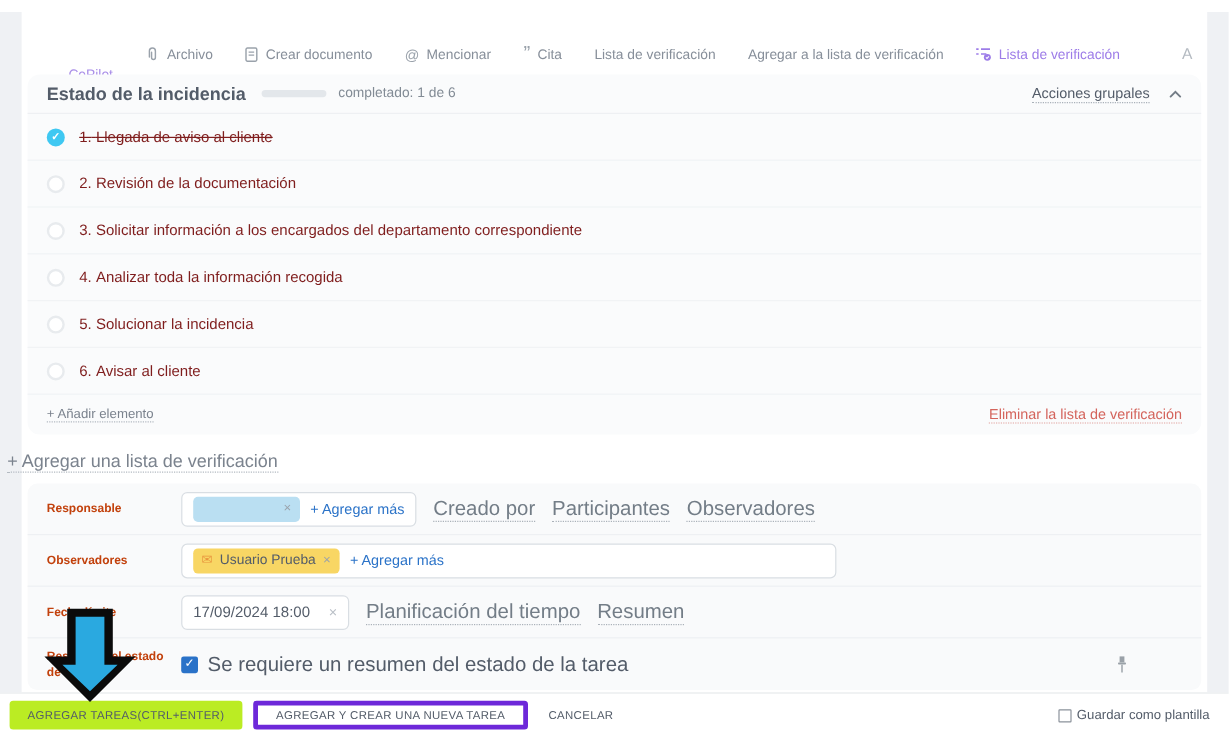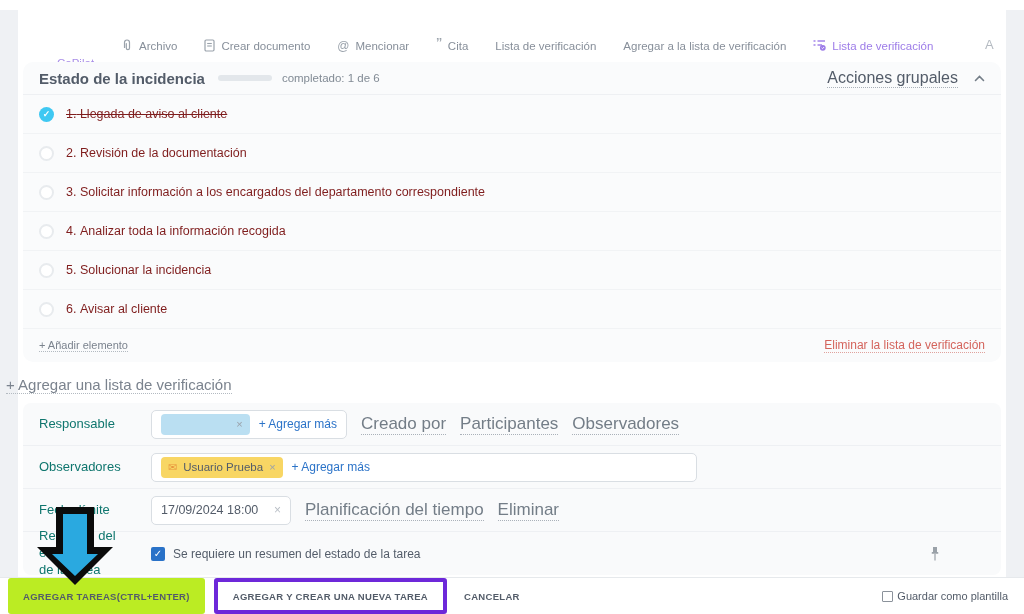--- a/index.html
+++ b/index.html
@@ -19,60 +19,60 @@
   .tb-quote { font-size:17px; line-height:8px; height:10px; display:inline-block; color:#9aa2ab; }
   .font-btn { position:absolute; left:985px; top:37px; font-size:13px; color:#b4bac1; cursor:pointer; }
 
   
   .checklist { position:absolute; left:23px; top:62px; width:978px; background:#fafbfc; border-radius:10px; }
   .cl-header { height:33px; display:flex; align-items:center; padding:0 16px; border-bottom:1px solid #eef0f3; }
   .cl-title { font-weight:bold; font-size:15px; color:#535c69; }
   .progress { width:54px; height:6px; background:#e3e7eb; border-radius:3px; margin-left:13px; overflow:hidden; }
   .progress .fill { height:100%; width:14px; background:#33c7f2; border-radius:3px; }
   .progress-label { font-size:11.5px; color:#828b95; margin-left:10px; }
-  .group-actions { margin-left:auto; font-size:16px; color:#535c69; border-bottom:1px dotted #a9b1b9; cursor:pointer; }
+  .group-actions { margin-left:auto; font-size:12px; color:#535c69; border-bottom:1px dotted #a9b1b9; cursor:pointer; }
   .collapse { margin-left:16px; cursor:pointer; display:flex; }
 
   .cl-row { height:39px; display:flex; align-items:center; padding:0 16px; border-bottom:1px solid #f1f3f5; }
   .circle { width:15px; height:15px; border-radius:50%; flex:0 0 auto; display:flex; align-items:center; justify-content:center; }
   .circle.on  { background:#3fc8f2; }
   .circle.off { background:#fff; border:2px solid #e8ebee; }
   .circle .tick { color:#fff; font-size:9px; line-height:1; font-weight:bold; }
   .cl-text { margin-left:12px; font-size:12.5px; color:#7f1d1d; }
   .cl-text.struck { text-decoration:line-through; }
 
   .cl-footer { height:33px; display:flex; align-items:center; padding:0 16px; }
   .add-item { font-size:11px; color:#7b838e; border-bottom:1px dotted #b3bac1; cursor:pointer; }
   .delete-list { margin-left:auto; font-size:12px; color:#d4645c; border-bottom:1px dotted #e0a29d; cursor:pointer; }
 
   .add-checklist { position:absolute; left:6px; top:376px; font-size:15px; color:#7b838e; border-bottom:1px dotted #b3bac1; cursor:pointer; }
 
   
   .fields { position:absolute; left:23px; top:403px; width:978px; background:#f9fafb; border-radius:8px; }
   .f-row { height:43px; display:flex; align-items:center; padding:0 16px; border-bottom:1px solid #eef0f3; }
   .f-row:last-child { border-bottom:none; }
-  .f-label { width:112px; flex:0 0 auto; font-size:13px; color:#0f766e; line-height:1.3; }
+  .f-label { width:112px; flex:0 0 auto; font-size:10px; color:#c2410c; line-height:1.3;font-weight:bold; }
   .inputbox { background:#fff; border:1px solid #d9dee3; border-radius:5px; height:29px; display:flex; align-items:center; padding:0 9px; gap:9px; }
   .chip { display:flex; align-items:center; gap:6px; height:21px; border-radius:4px; padding:0 7px; font-size:11.5px; color:#535c69; }
   .chip .x { color:#9aa2ab; font-size:11px; cursor:pointer; }
   .chip.blue { background:#badff2; width:106px; justify-content:flex-end; }
   .chip.yellow { background:#f8d664; }
   .chip .env { color:#e8963e; font-size:11px; line-height:1; }
   .add-more { color:#2b73c8; font-size:12px; cursor:pointer; white-space:nowrap; }
   .dotted-link { font-size:17px; color:#737d87; border-bottom:1px dotted #aab1b9; cursor:pointer; white-space:nowrap; }
   .links-after { display:flex; gap:14px; margin-left:14px; }
   .date-x { margin-left:auto; color:#b9bfc6; font-size:12px; cursor:pointer; }
   .cbox { width:14px; height:14px; border-radius:2px; background:#2a72c8; display:flex; align-items:center; justify-content:center; flex:0 0 auto; cursor:pointer; }
   .cbox .tick { color:#fff; font-size:10px; line-height:1; }
-  .cbox-label { margin-left:8px; font-size:12px; color:#535c69; }
+  .cbox-label { margin-left:8px; font-size:17px; color:#535c69; }
   .pin { margin-left:auto; margin-right:45px; cursor:pointer; display:flex; }
 
   
   .bottombar { position:absolute; left:0; top:577px; width:1024px; height:37px; background:#fff; border-top:1px solid #e6e9ec; display:flex; align-items:center; padding:0 8px; }
-  .btn { height:36px; display:flex; align-items:center; border-radius:3px; font-size:9.5px; font-weight:bold; letter-spacing:.3px; color:#535c69; cursor:pointer; white-space:nowrap; }
+  .btn { height:24px; display:flex; align-items:center; border-radius:3px; font-size:9.5px; font-weight:normal; letter-spacing:.3px; color:#535c69; cursor:pointer; white-space:nowrap; }
   .btn.green { background:#bbec23; padding:0 15px; }
   .btn.white { background:#fff; border:4px solid #6d28d9; padding:0 15px; margin-left:9px; }
   .btn.plain { padding:0 15px; margin-left:2px; }
   .save-template { margin-left:auto; margin-right:8px; display:flex; align-items:center; gap:4px; font-size:11px; color:#535c69; }
   .save-template .box { width:11px; height:11px; border:1px solid #8b929b; background:#fff; border-radius:1px; cursor:pointer; }
 
   .big-arrow { position:absolute; left:36px; top:507px; }
 </style>
 </head>
 <body>
@@ -216,21 +216,21 @@
     </div>
 
     <div class="f-row">
       <span class="f-label">Fecha límite</span>
       <span class="inputbox" style="width:140px; font-size:12.5px;">
         <span>17/09/2024 18:00</span>
         <span class="date-x">×</span>
       </span>
       <span class="links-after">
         <span class="dotted-link">Planificación del tiempo</span>
-        <span class="dotted-link">Eliminar</span>
+        <span class="dotted-link">Resumen</span>
       </span>
     </div>
 
     <div class="f-row">
       <span class="f-label">
         <span>Resumen del estado</span><br>
         <span>de la tarea</span>
       </span>
       <span class="cbox">
           <span class="tick">✓</span>

